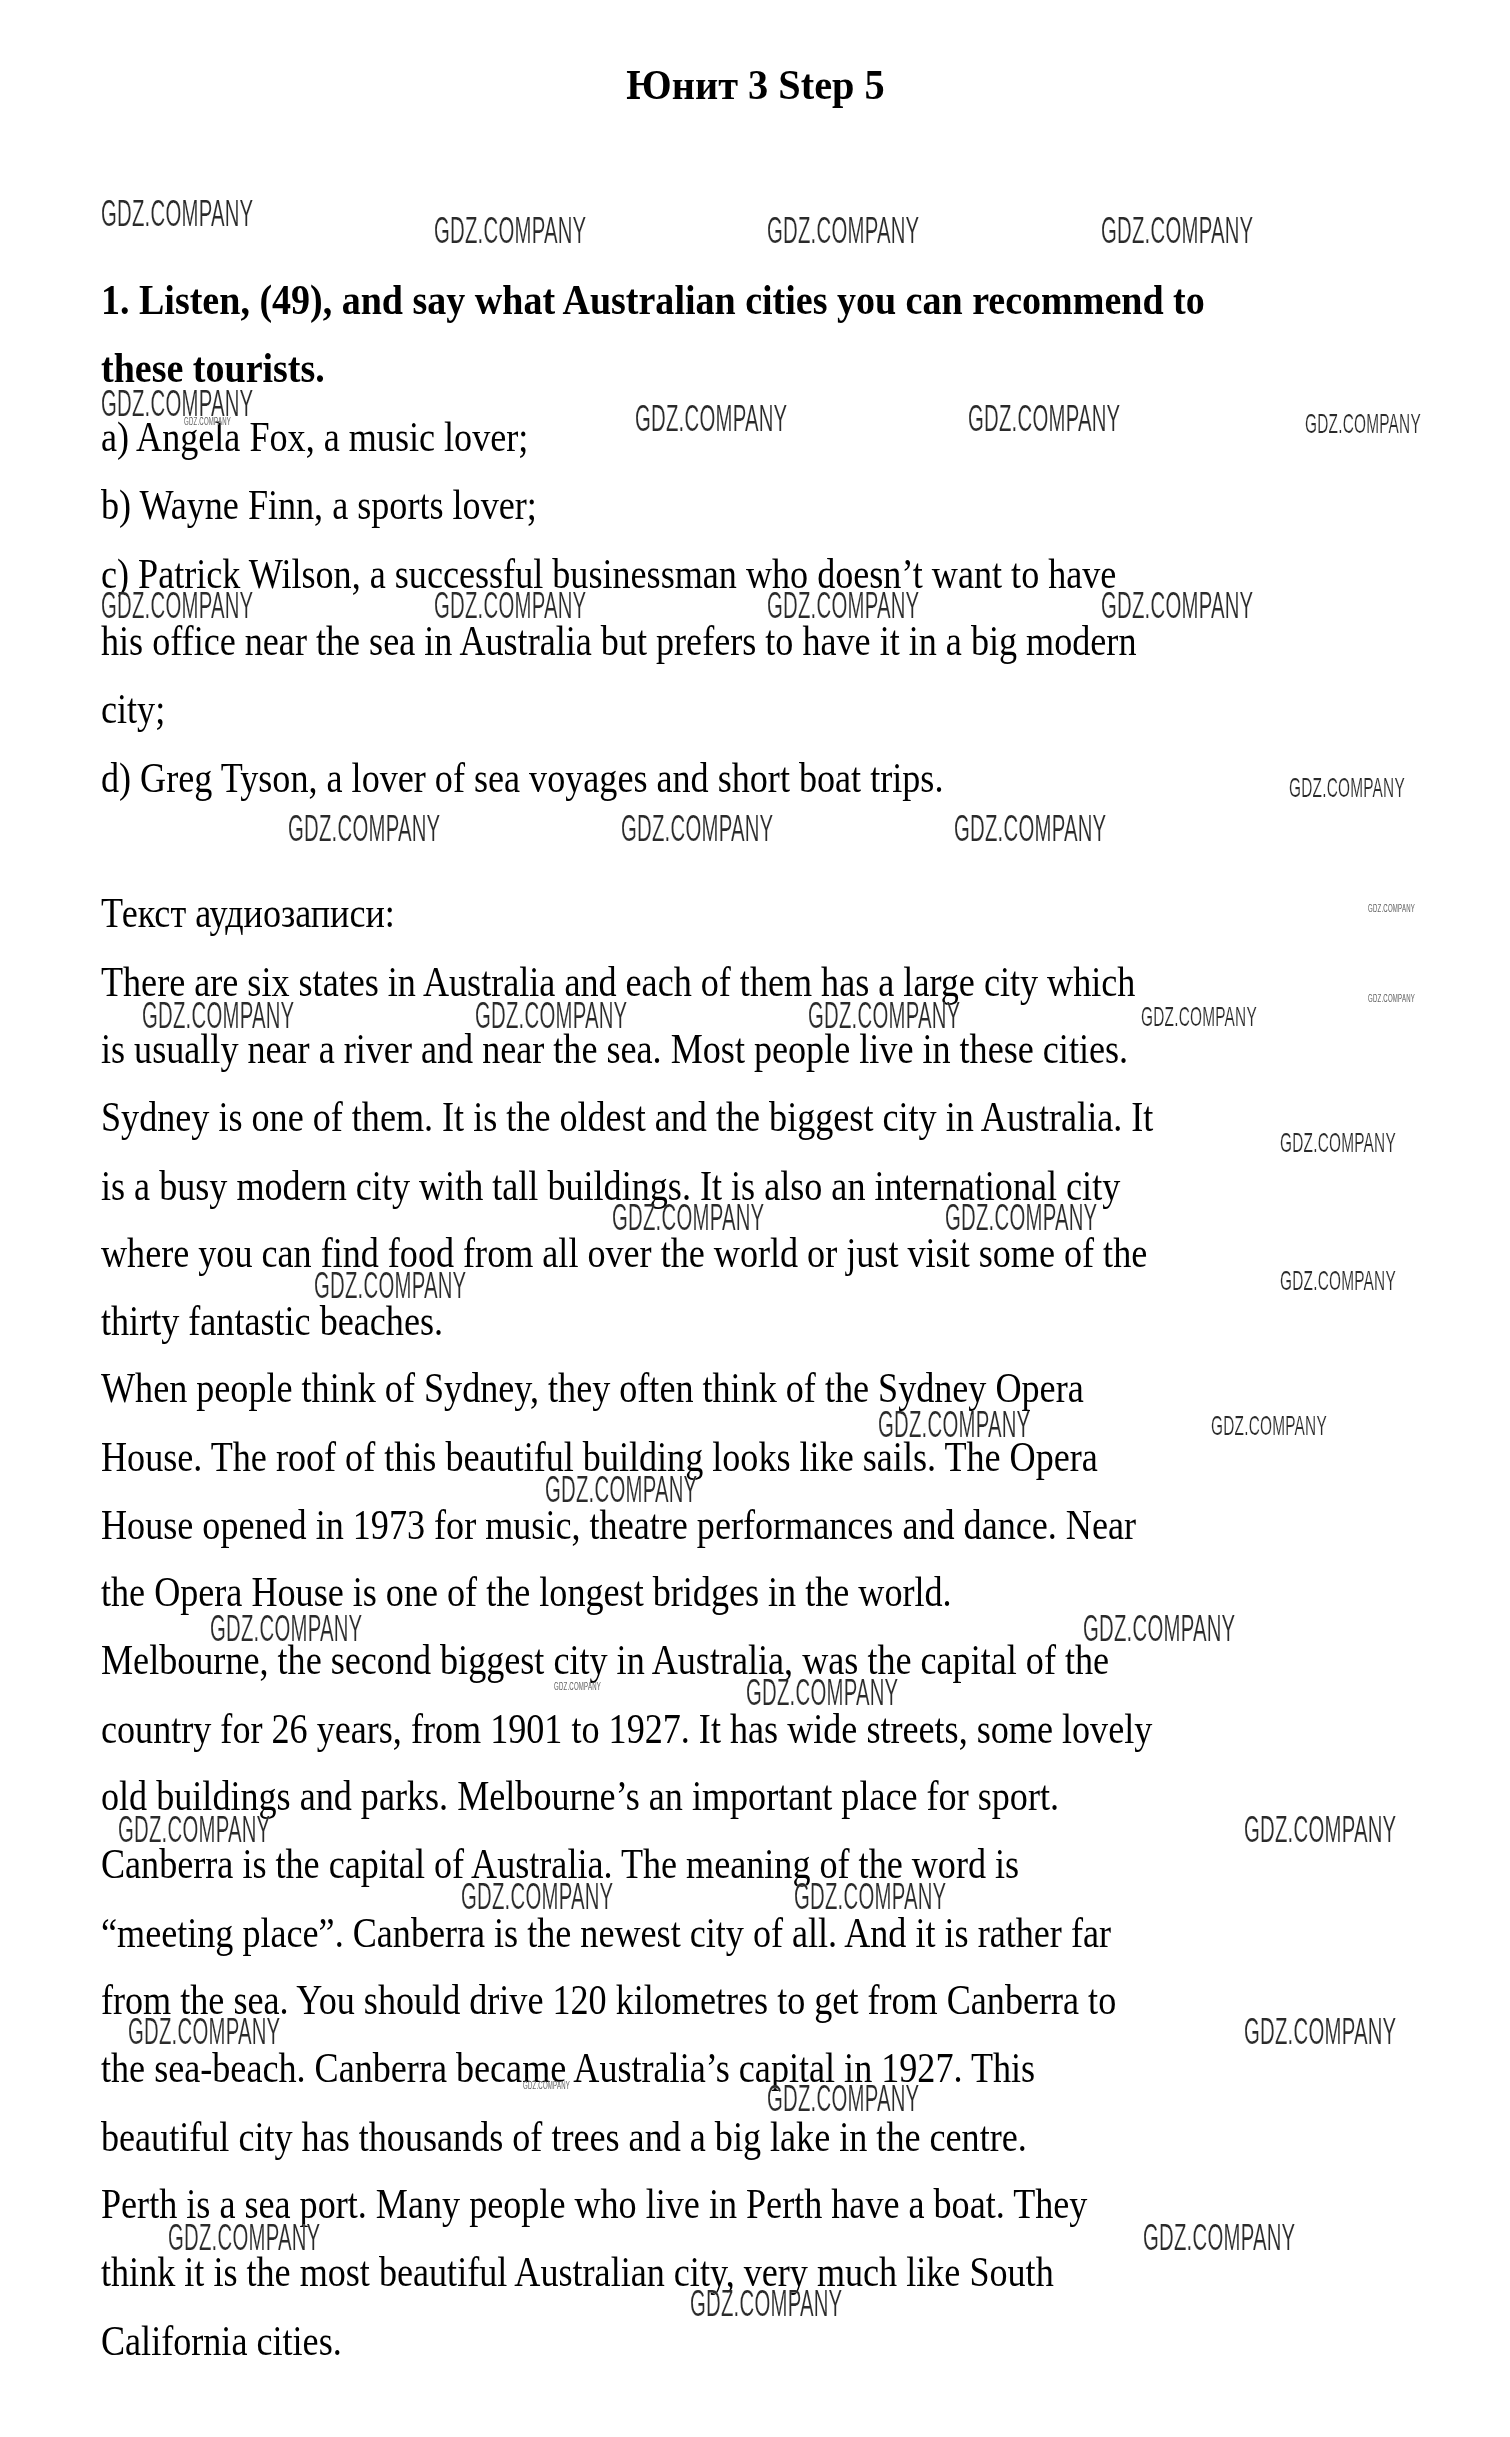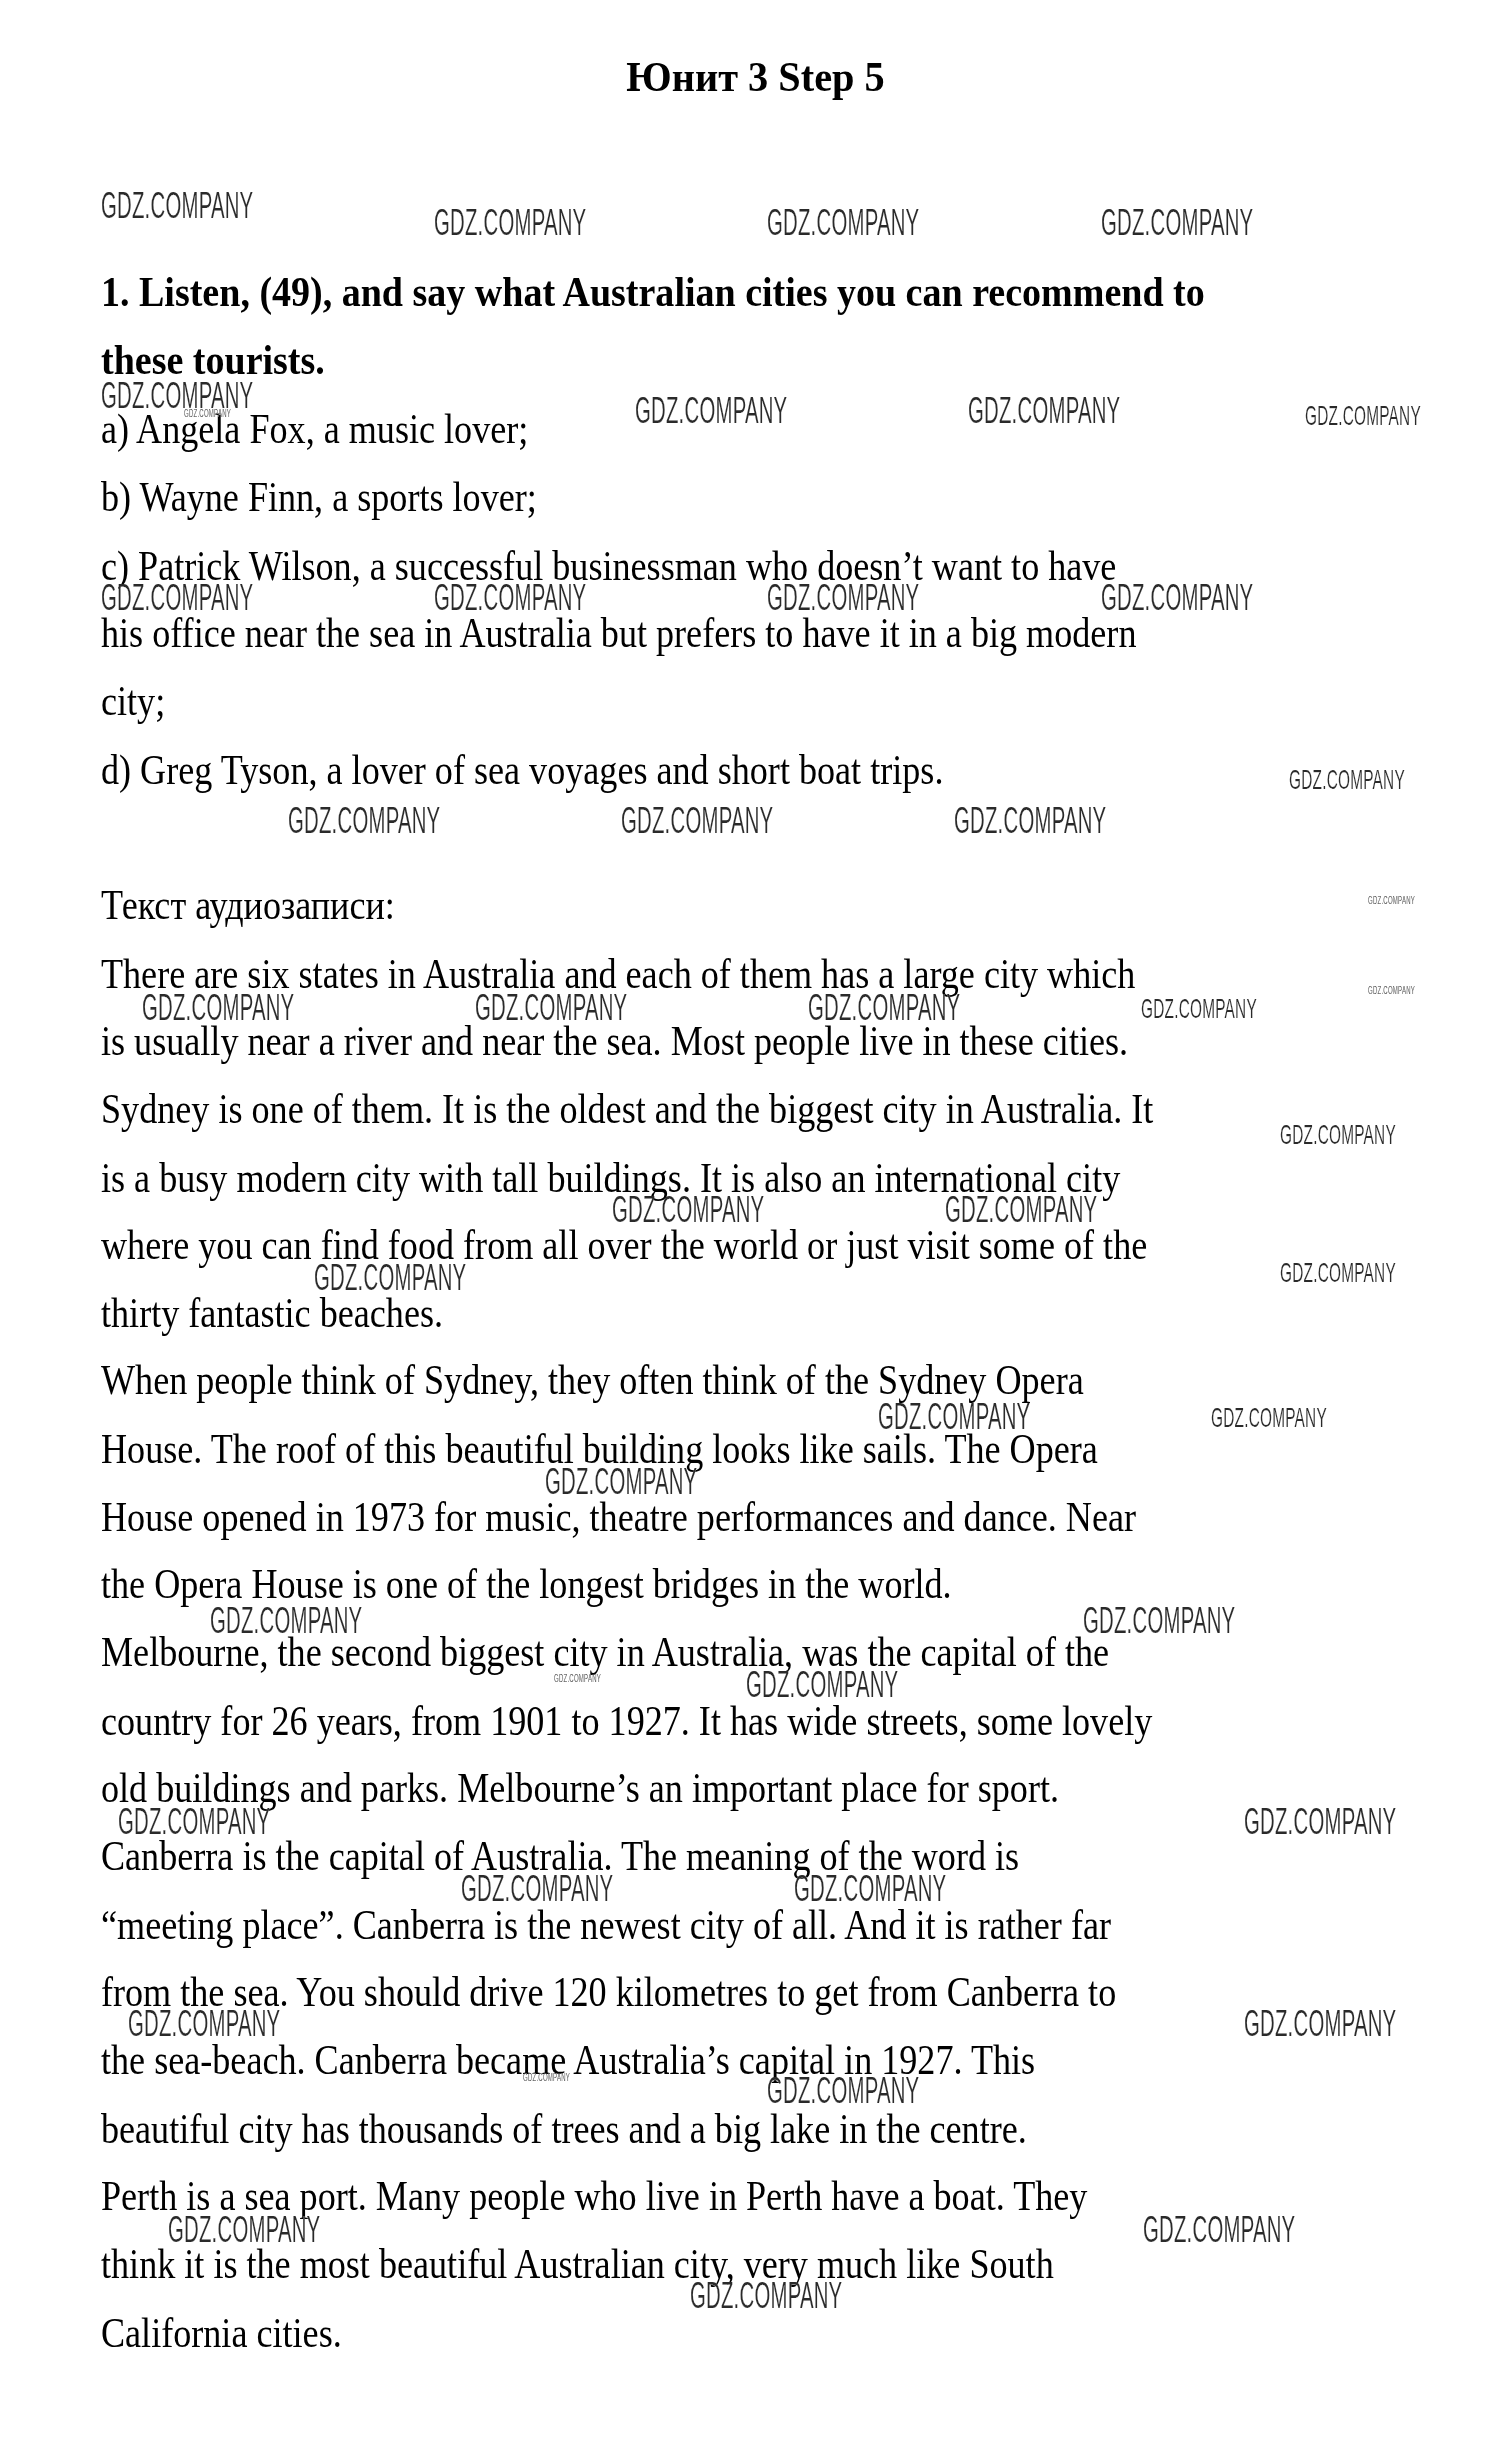--- a/index.html
+++ b/index.html
@@ -10,21 +10,21 @@
     body {
       width: 1511px;
       height: 2438px;
       position: relative;
       overflow: hidden;
       font-family: "Liberation Serif", "DejaVu Serif", serif;
       color: #000000;
     }
     .page {
       position: absolute;
-      left: 0; top: 0;
+      left: 0; top: 8px;
       width: 1511px;
       height: 1902px;
     }
     .title {
       position: absolute;
       left: 0; right: 0;
       top: 56px;
       text-align: center;
       font-weight: bold;
       font-size: 42px;

